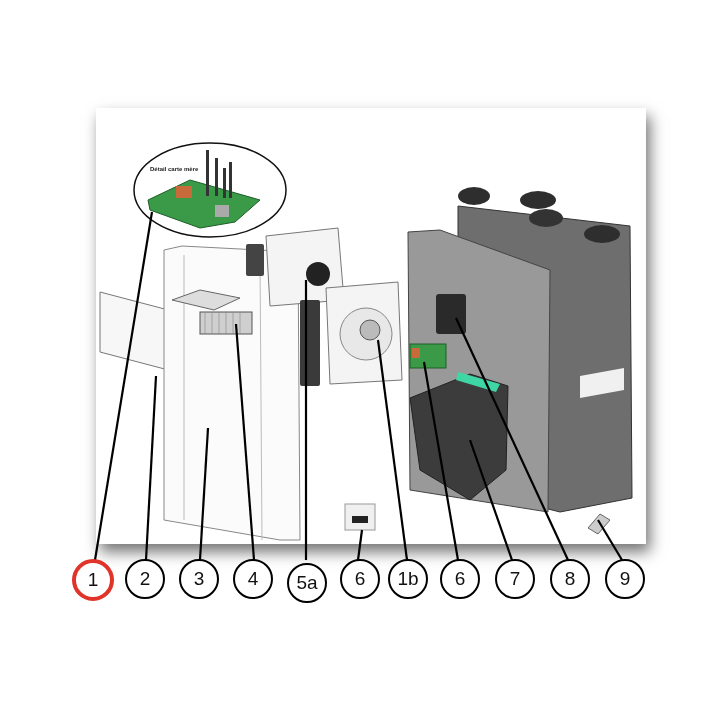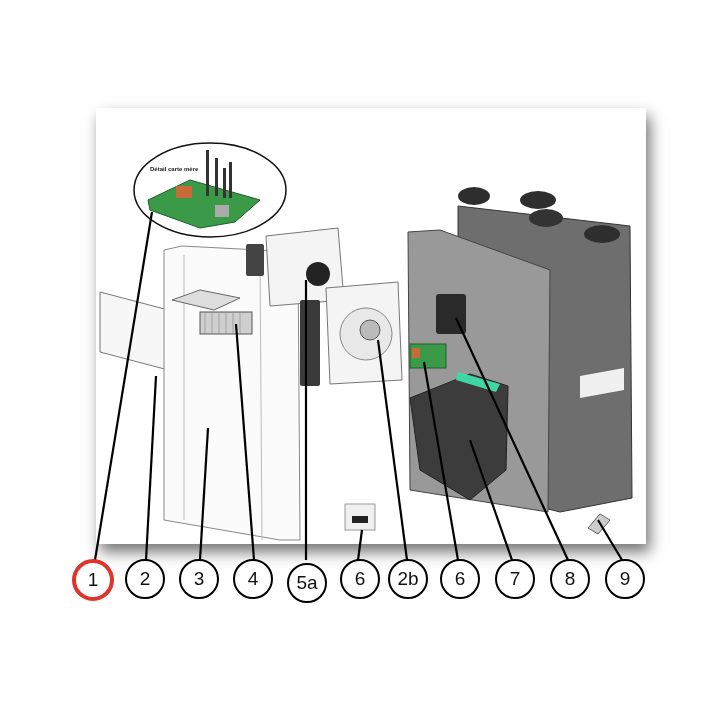--- a/index.html
+++ b/index.html
@@ -94,18 +94,18 @@
 
 <div class="inset-text">Détail carte mère</div>
 
 <div id="callouts">
     <div class="callout active" style="left: 72px; top: 559px;">1</div>
     <div class="callout" style="left: 125px; top: 559px;">2</div>
     <div class="callout" style="left: 179px; top: 559px;">3</div>
     <div class="callout" style="left: 233px; top: 559px;">4</div>
     <div class="callout" style="left: 287px; top: 563px;">5a</div>
     <div class="callout" style="left: 340px; top: 559px;">6</div>
-    <div class="callout" style="left: 388px; top: 559px;">2b</div>
+    <div class="callout" style="left: 388px; top: 559px;">1b</div>
     <div class="callout" style="left: 440px; top: 559px;">6</div>
     <div class="callout" style="left: 495px; top: 559px;">7</div>
     <div class="callout" style="left: 550px; top: 559px;">8</div>
     <div class="callout" style="left: 605px; top: 559px;">9</div>
   </div>
 
 </body></html>

